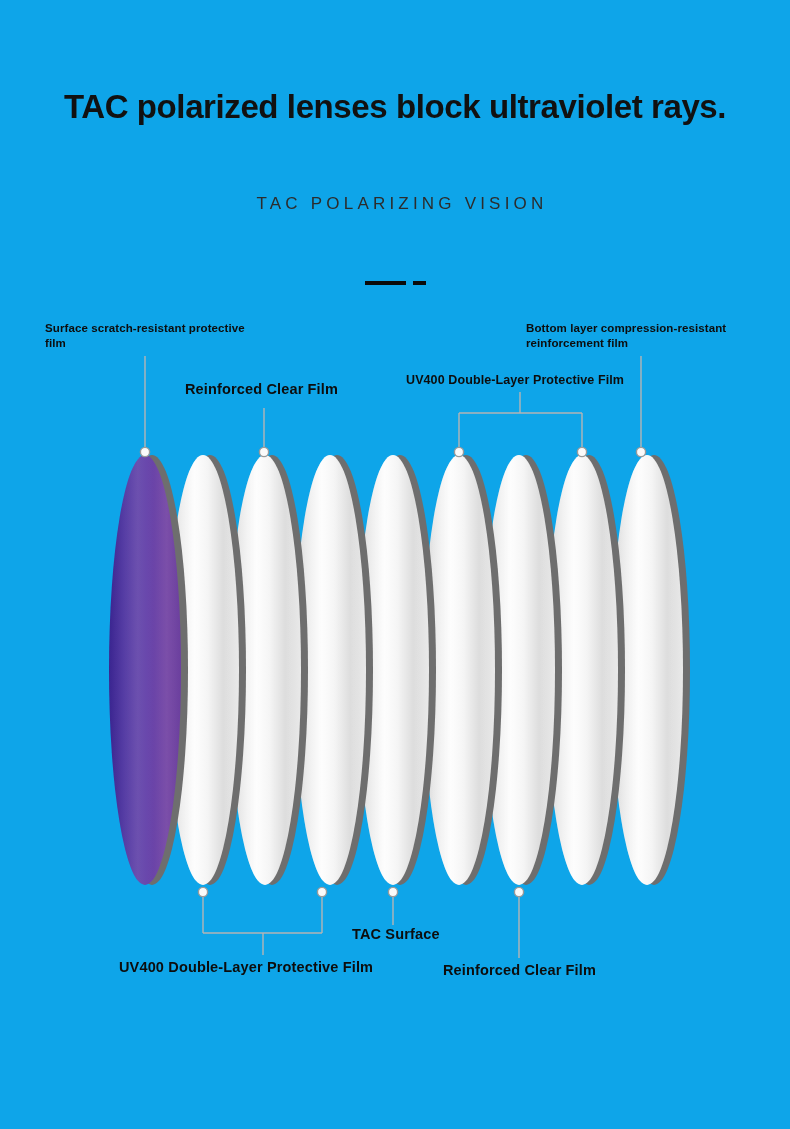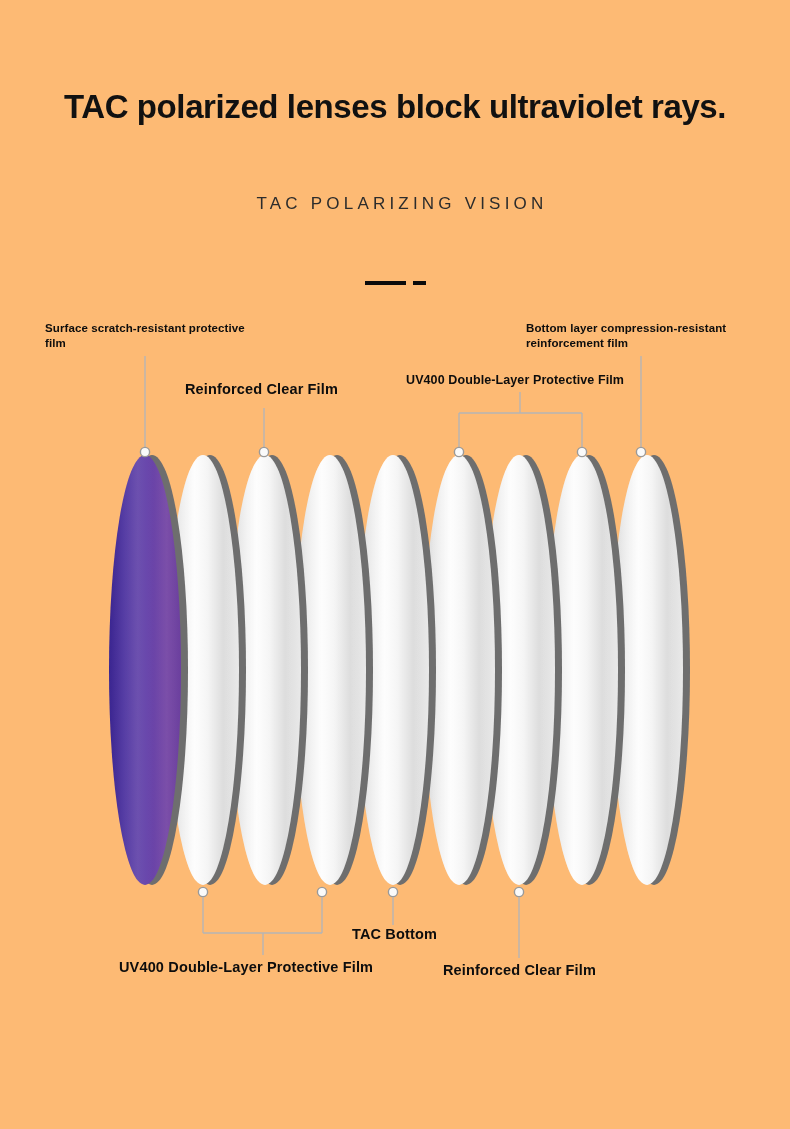--- a/index.html
+++ b/index.html
@@ -8,21 +8,21 @@
     padding: 0;
     background: #ffffff;
   }
   body {
     font-family: "Liberation Sans", sans-serif;
   }
   #page {
     position: relative;
     width: 790px;
     height: 1129px;
-    background: #fdba74;
+    background: #0ea5e9;
     overflow: hidden;
   }
 
   
   #header-title {
     position: absolute;
     left: 0;
     top: 88px;
     width: 790px;
     text-align: center;
@@ -276,18 +276,18 @@
 
     <div id="lbl-reinforced-t" class="callout-label large">Reinforced Clear Film</div>
 
     <div id="lbl-uv400-top" class="callout-label medium">UV400 Double-Layer Protective Film</div>
 
     <div id="lbl-bottom-layer" class="callout-label small">Bottom layer compression-resistant
 reinforcement film</div>
 
     <div id="lbl-uv400-bottom" class="callout-label large">UV400 Double-Layer Protective Film</div>
 
-    <div id="lbl-tac-lenses" class="callout-label large">TAC Bottom</div>
+    <div id="lbl-tac-lenses" class="callout-label large">TAC Surface</div>
 
     <div id="lbl-reinforced-b" class="callout-label large">Reinforced Clear Film</div>
 
   </div>
 </div>
 
 </body></html>

